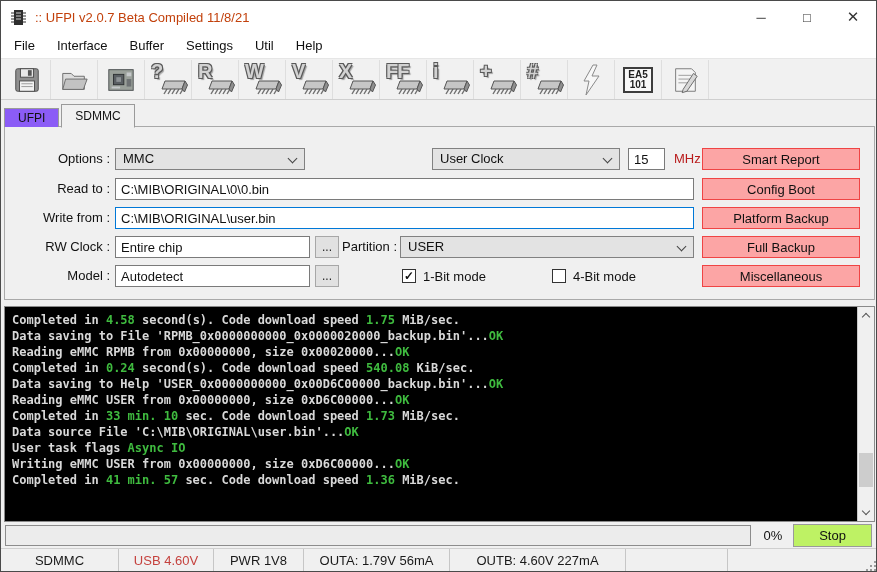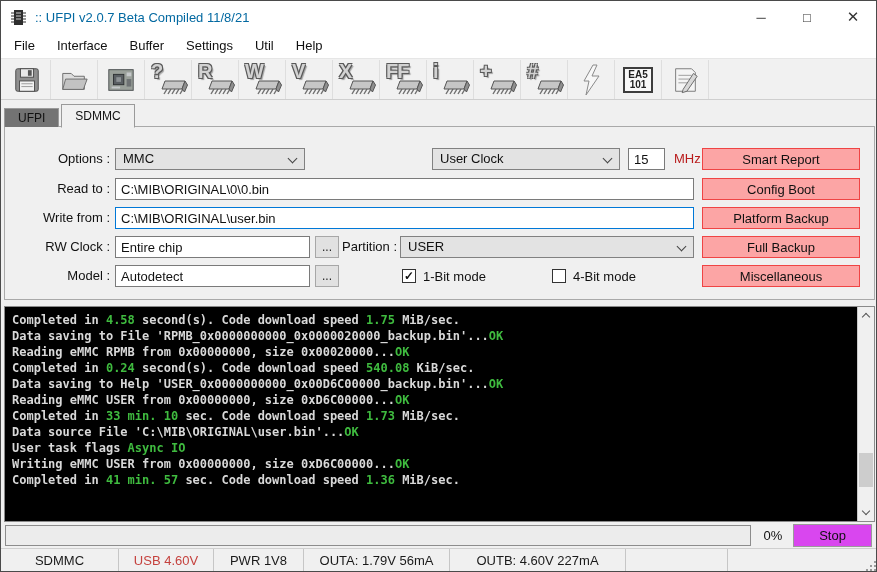--- a/index.html
+++ b/index.html
@@ -2,41 +2,41 @@
 <html><head>
 <meta charset="utf-8">
 <style>
   html,body{margin:0;padding:0;background:#d8d8d8;font-family:"Liberation Sans",sans-serif;}
   *{box-sizing:border-box;}
   .window{position:relative;width:877px;height:572px;background:#f0f0f0;border:1px solid #4a4a4a;overflow:hidden;}
 
   
   .titlebar{position:absolute;top:0;left:0;right:0;height:32px;background:#ffffff;display:flex;align-items:center;}
   .app-icon{margin-left:9px;display:flex;}
-  .title-text{margin-left:8px;font-size:13px;color:#0369a1;}
+  .title-text{margin-left:8px;font-size:13px;color:#c2410c;}
   .win-controls{margin-left:auto;display:flex;height:100%;}
   .win-btn{width:46px;height:100%;display:flex;align-items:center;justify-content:center;font-size:13px;color:#333;cursor:default;}
   .win-btn.close{font-size:15px;}
 
   
   .menubar{position:absolute;top:32px;left:0;right:0;height:25px;background:#ffffff;display:flex;align-items:center;padding-left:2px;}
   .menu-item{padding:3px 11px;font-size:13px;color:#111;}
 
   
   .toolbar{position:absolute;top:57px;left:0;right:0;height:42px;background:#f1f1f1;border-top:1px solid #e6e6e6;border-bottom:1px solid #cfcfcf;display:flex;padding-left:3px;}
   .tbtn{width:47px;height:39px;margin-top:1px;position:relative;border-right:1px solid #dedede;display:flex;align-items:center;justify-content:center;}
   .chip-wrap{position:relative;width:40px;height:34px;}
   .chip-letter{position:absolute;left:3px;top:-3px;font-size:20px;font-weight:bold;color:#d2d2d2;letter-spacing:-1px;
     text-shadow:-1px -1px 0 #5a5a5a,1px -1px 0 #5a5a5a,-1px 1px 0 #5a5a5a,1px 1px 0 #5a5a5a,2px 2px 1px #a3a3a3;}
   .chipsvg{position:absolute;right:0;bottom:0;}
   .badge{border:2px solid #3c3c3c;padding:1px 3px;font-size:10px;font-weight:bold;line-height:10px;color:#222;display:flex;flex-direction:column;align-items:center;background:#f8f8f8;}
 
   
   .tabstrip{position:absolute;top:101px;left:3px;height:25px;display:flex;align-items:flex-end;z-index:3;}
-  .tab{padding:0 13px;font-size:12px;color:#111;background:#737373;border:1px solid #9a9a9a;border-bottom:none;height:19px;line-height:18px;margin-right:2px;}
+  .tab{padding:0 13px;font-size:12px;color:#111;background:#8b5cf6;border:1px solid #9a9a9a;border-bottom:none;height:19px;line-height:18px;margin-right:2px;}
   .tab.active{height:24px;line-height:23px;background:#f0f0f0;position:relative;top:1px;border-bottom:1px solid #f0f0f0;}
 
   
   .panel{position:absolute;top:125px;left:3px;width:871px;height:174px;background:#f0f0f0;border:1px solid #a9a9a9;z-index:2;}
   .flabel{position:absolute;width:105px;text-align:right;font-size:13px;color:#111;line-height:22px;}
   .combo{position:absolute;height:22px;background:#e3e3e3;border:1px solid #818181;font-size:13px;line-height:20px;padding:0 20px 0 7px;color:#111;}
   .combo .chev{position:absolute;right:8px;top:6px;width:7px;height:7px;border-right:1px solid #444;border-bottom:1px solid #444;transform:rotate(45deg);}
   .tinput{position:absolute;height:22px;border:1px solid #7a7a7a;background:#fff;font-size:13px;padding:0 5px;font-family:"Liberation Sans",sans-serif;color:#111;outline:none;}
   .tinput.focused{border:1px solid #0078d7;}
   .dots-btn{position:absolute;width:24px;height:22px;background:#e1e1e1;border:1px solid #a7a7a7;font-size:12px;line-height:16px;text-align:center;color:#222;}
@@ -53,21 +53,21 @@
   .vscroll{position:absolute;right:0;top:0;width:17px;height:100%;background:#f0f0f0;border-left:1px solid #c9c9c9;}
   .sb-btn{position:absolute;left:0;width:16px;height:17px;display:flex;align-items:center;justify-content:center;}
   .sb-up{top:0;}.sb-down{bottom:0;}
   .chev-up{width:6px;height:6px;border-left:1px solid #555;border-top:1px solid #555;transform:rotate(45deg);margin-top:3px;}
   .chev-down{width:6px;height:6px;border-right:1px solid #555;border-bottom:1px solid #555;transform:rotate(45deg);margin-bottom:3px;}
   .sb-thumb{position:absolute;left:1px;width:14px;top:146px;height:34px;background:#cdcdcd;}
 
   
   .progress-bar{position:absolute;top:524px;left:4px;width:746px;height:21px;border:1px solid #8c8c8c;background:#ececec;}
   .progress-pct{position:absolute;top:527px;left:756px;width:32px;text-align:center;font-size:13px;color:#111;}
-  .stop-btn{position:absolute;top:523px;left:792px;width:79px;height:23px;background:#d946ef;border:1px solid #9a9a9a;font-size:13px;color:#111;display:flex;align-items:center;justify-content:center;}
+  .stop-btn{position:absolute;top:523px;left:792px;width:79px;height:23px;background:#bef264;border:1px solid #9a9a9a;font-size:13px;color:#111;display:flex;align-items:center;justify-content:center;}
 
   
   .statusbar{position:absolute;top:547px;left:0;right:0;bottom:0;background:#f0f0f0;border-top:1px solid #cfcfcf;display:flex;}
   .st-item{display:flex;align-items:center;justify-content:center;font-size:13px;color:#1a1a1a;border-right:1px solid #c6c6c6;height:100%;}
   .grip{position:absolute;right:4px;bottom:4px;width:2px;height:2px;background:#9a9a9a;
     box-shadow:-4px 4px 0 #9a9a9a,0 4px 0 #9a9a9a,4px 4px 0 #9a9a9a,4px 0 0 #9a9a9a,4px -4px 0 #9a9a9a;}
 </style>
 </head>
 <body>
 

